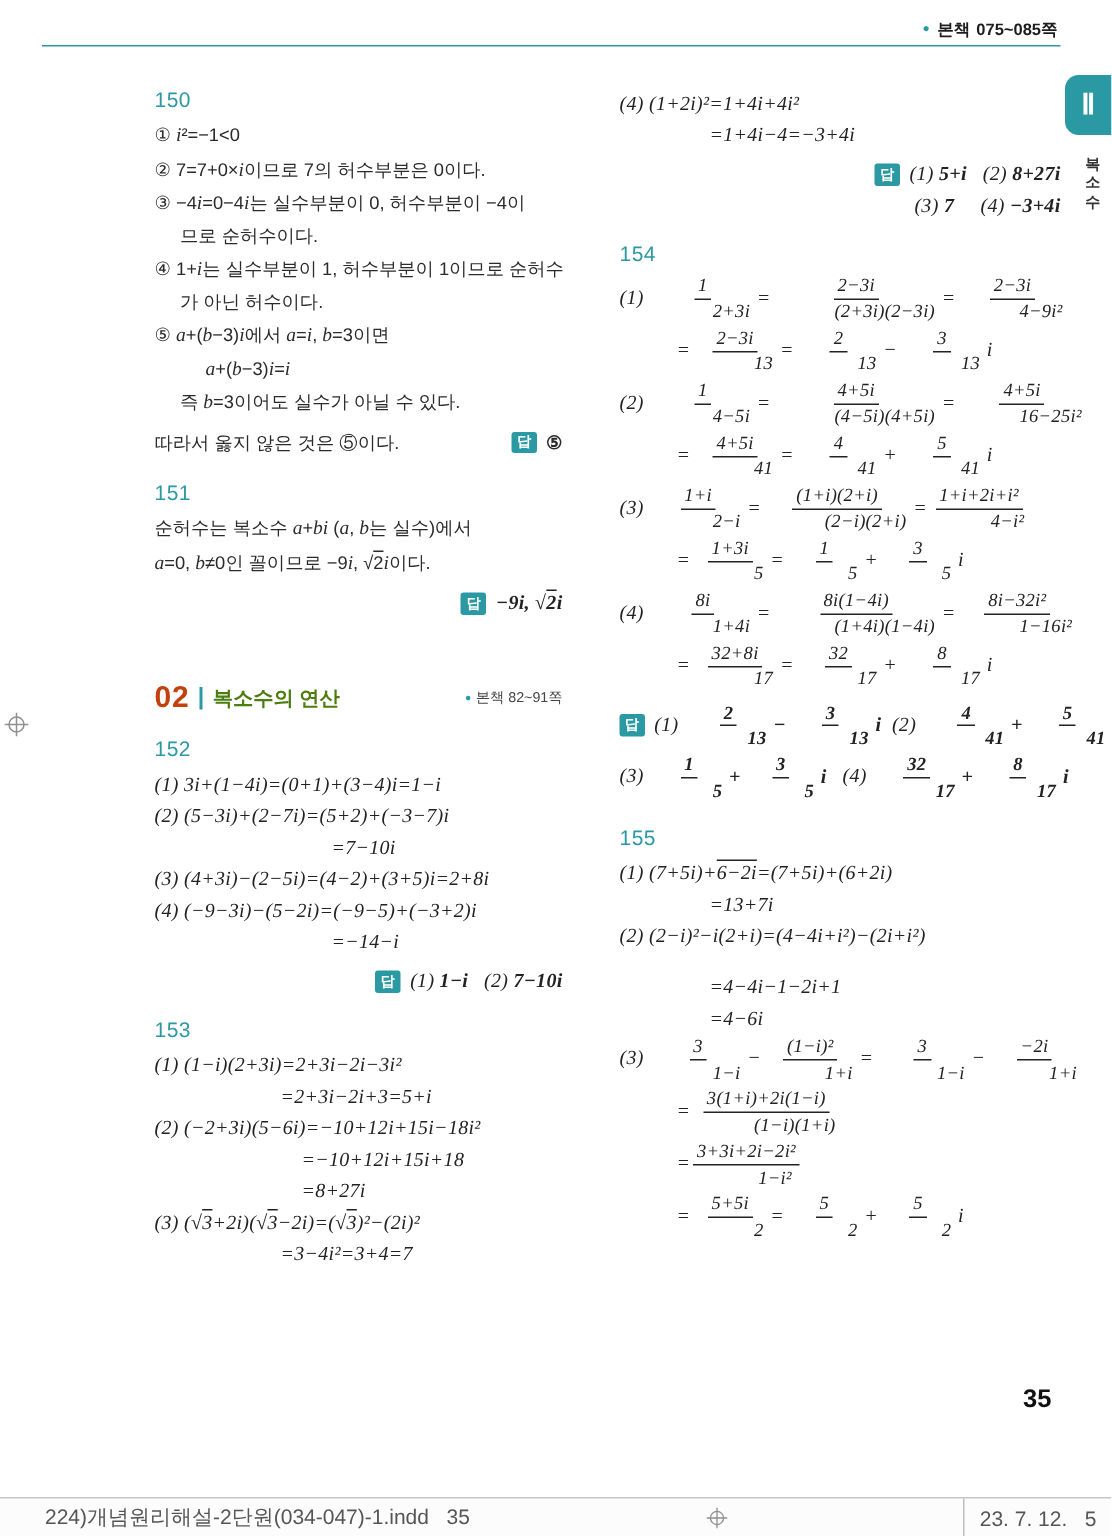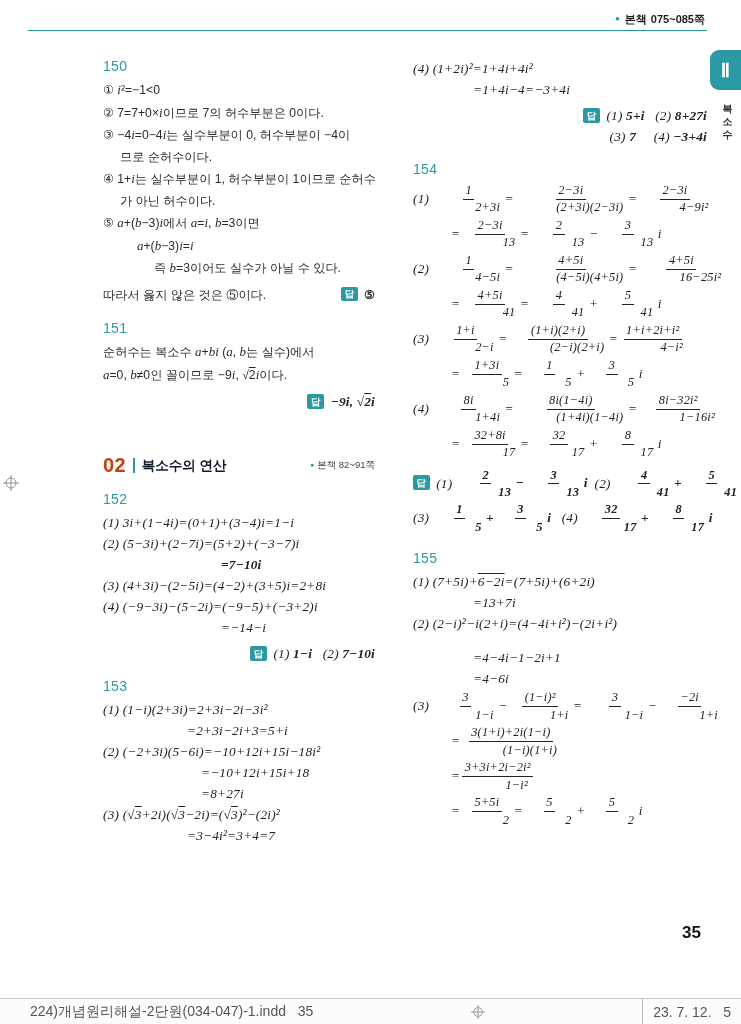--- a/index.html
+++ b/index.html
@@ -54,21 +54,21 @@
   .fn{display:block;padding:0 2.5px 0.5px;border-bottom:1px solid currentColor;line-height:1.25;}
   .fd{display:block;padding:0.5px 2.5px 0;line-height:1.25;margin-left:38px;}
   .ol{text-decoration:overline;}
   .sqrt{white-space:nowrap;}
   .sqrt .rs{font-style:normal;}
 
   
   .section-head{margin:42px 0 2px;display:flex;align-items:center;gap:7px;}
   .sec-num{color:#c2410c;font-size:20px;font-weight:800;letter-spacing:0.5px;}
   .sec-bar{width:1.5px;height:15px;background:#2b99a3;display:inline-block;}
-  .sec-title{font-weight:800;font-size:13.5px;color:#0f172a;}
+  .sec-title{font-weight:800;font-size:13.5px;color:#4d7c0f;}
   .sec-ref{margin-left:auto;font-size:9.5px;color:#444;}
   .sec-ref .dot{color:#2b99a3;font-size:7px;vertical-align:1.5px;margin-right:3px;}
 
   .page-num{position:absolute;top:923px;right:40px;font-size:17px;font-weight:700;color:#101010;}
 
   .footer{position:absolute;left:0;right:0;bottom:0;height:25px;border-top:1px solid #c6c6c6;
     background:#fcfcfc;display:flex;align-items:center;justify-content:space-between;
     font-size:14px;color:#555;padding:0 10px 0 30px;}
   .f-right{border-left:1px solid #bdbdbd;padding-left:10px;height:100%;display:flex;align-items:center;}
 </style>
@@ -98,21 +98,21 @@
         <div class="problem">
           <div class="pnum">150</div>
           <div class="line text">① <span class="mi">i</span>²=−1&lt;0</div>
           <div class="line text">② 7=7+0×<span class="mi">i</span>이므로 7의 허수부분은 0이다.</div>
           <div class="line text">③ −4<span class="mi">i</span>=0−4<span class="mi">i</span>는 실수부분이 0, 허수부분이 −4이</div>
           <div class="line text" style="padding-left: 17px;">므로 순허수이다.</div>
           <div class="line text">④ 1+<span class="mi">i</span>는 실수부분이 1, 허수부분이 1이므로 순허수</div>
           <div class="line text" style="padding-left: 17px;">가 아닌 허수이다.</div>
           <div class="line text">⑤ <span class="mi">a</span>+(<span class="mi">b</span>−3)<span class="mi">i</span>에서 <span class="mi">a</span>=<span class="mi">i</span>, <span class="mi">b</span>=3이면</div>
           <div class="line text" style="padding-left: 34px;"><span class="mi">a</span>+(<span class="mi">b</span>−3)<span class="mi">i</span>=<span class="mi">i</span></div>
-          <div class="line text" style="padding-left: 17px; text-align: center;">즉 <span class="mi">b</span>=3이어도 실수가 아닐 수 있다.</div>
+          <div class="line text" style="padding-left: 17px;">즉 <span class="mi">b</span>=3이어도 실수가 아닐 수 있다.</div>
           <div class="line text ans split">
             <span class="lhs">따라서 옳지 않은 것은 ⑤이다.</span>
             <span class="rhs"><span class="badge">답</span><span class="b"> ⑤</span></span>
           </div>
         </div>
         <div class="problem">
           <div class="pnum">151</div>
           <div class="line text">순허수는 복소수 <span class="mi">a</span>+<span class="mi">bi</span> (<span class="mi">a</span>, <span class="mi">b</span>는 실수)에서</div>
           <div class="line text"><span class="mi">a</span>=0, <span class="mi">b</span>≠0인 꼴이므로 −9<span class="mi">i</span>, <span class="sqrt"><span class="rs">√</span><span class="ol">2</span></span><span class="mi">i</span>이다.</div>
           <div class="line math ans right"><span class="badge">답</span> <span class="b">−9i, <span class="sqrt"><span class="rs">√</span><span class="ol">2</span></span>i</span></div>
@@ -120,21 +120,21 @@
         <div class="section-head">
           <span class="sec-num">02</span>
           <span class="sec-bar"></span>
           <span class="sec-title">복소수의 연산</span>
           <span class="sec-ref"><span class="dot">●</span><span>본책 82~91쪽</span></span>
         </div>
         <div class="problem">
           <div class="pnum">152</div>
           <div class="line math">(1) 3i+(1−4i)=(0+1)+(3−4)i=1−i</div>
           <div class="line math">(2) (5−3i)+(2−7i)=(5+2)+(−3−7)i</div>
-          <div class="line math" style="padding-left: 118px; font-weight: bold;">=7−10i</div>
+          <div class="line math" style="padding-left: 118px;">=7−10i</div>
           <div class="line math">(3) (4+3i)−(2−5i)=(4−2)+(3+5)i=2+8i</div>
           <div class="line math">(4) (−9−3i)−(5−2i)=(−9−5)+(−3+2)i</div>
           <div class="line math" style="padding-left: 118px;">=−14−i</div>
           <div class="line math ans right"><span class="badge">답</span> (1) <span class="b">1−i</span>&nbsp;&nbsp;&nbsp;(2) <span class="b">7−10i</span></div>
         </div>
         <div class="problem">
           <div class="pnum">153</div>
           <div class="line math">(1) (1−i)(2+3i)=2+3i−2i−3i²</div>
           <div class="line math" style="padding-left: 84px;">=2+3i−2i+3=5+i</div>
           <div class="line math">(2) (−2+3i)(5−6i)=−10+12i+15i−18i²</div>

